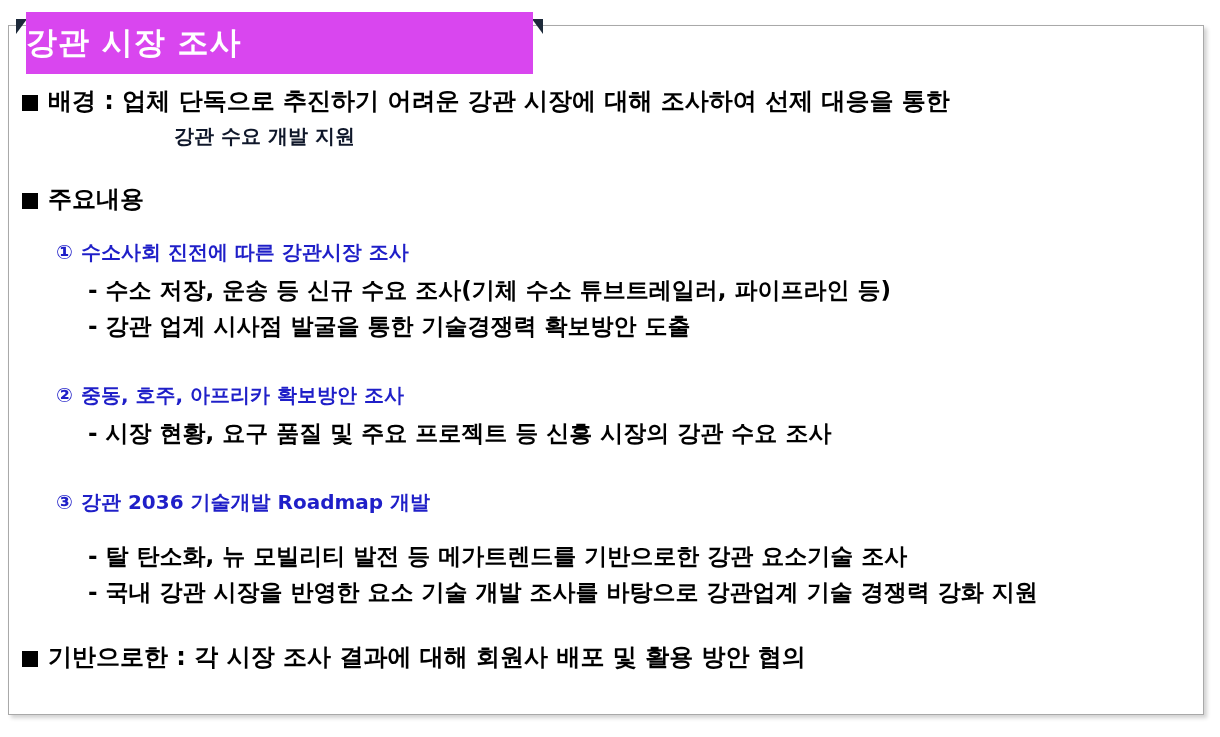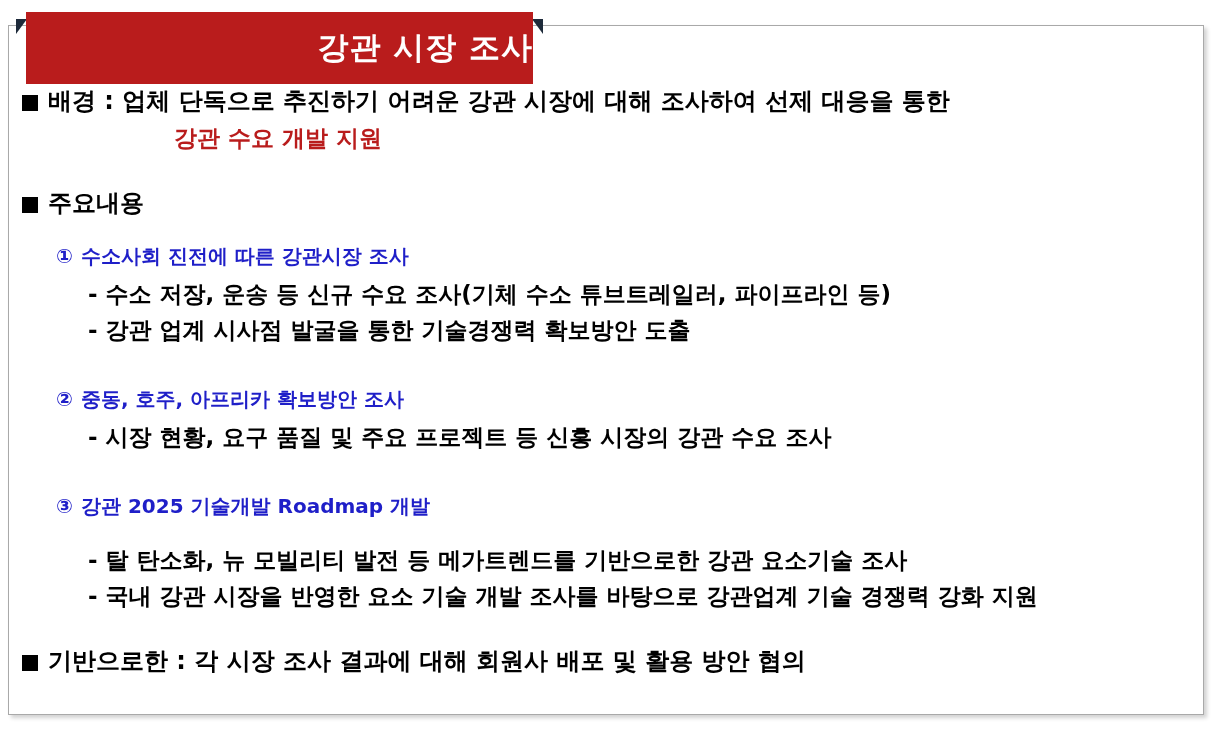--- a/index.html
+++ b/index.html
@@ -53,25 +53,25 @@
     right: 0px;
     top: 7px;
     border-width: 0 11px 15px 0;
     border-color: transparent #1d2a3a transparent transparent;
   }
   #title-banner .ribbon-body {
     position: absolute;
     left: 10px;
     top: 0;
     right: 10px;
-    height: 72px;
-    background: #b91c1c;
+    height: 62px;
+    background: #d946ef;
     display: flex;
     align-items: center;
-    justify-content: flex-end;
+    justify-content: flex-start;
   }
   #title-text {
     color: #ffffff;
     font-size: 31px;
     font-weight: bold;
     letter-spacing: 1px;
     white-space: nowrap;
   }
 
   
@@ -94,23 +94,23 @@
     display: inline-block;
     width: 16px;
     height: 16px;
     background: #000000;
     margin-right: 10px;
     margin-top: 9px;
     flex: 0 0 auto;
   }
   .sq-text { display: block; }
   .cont-line {
-    font-size: 23px;
-    font-weight: bold;
-    color: #b91c1c;
+    font-size: 20px;
+    font-weight: bold;
+    color: #0f172a;
     white-space: nowrap;
   }
 
   .num-head {
     font-size: 20px;
     font-weight: bold;
     color: #1f1fc8;
     white-space: nowrap;
     display: flex;
     align-items: baseline;
@@ -180,21 +180,21 @@
         <span>중동, 호주, 아프리카 확보방안 조사</span>
       </div>
       <div class="dash-line" style="margin-left:32px;margin-top:9px;">- 시장 현황, 요구 품질 및 주요 프로젝트 등 신흥 시장의 강관 수요 조사</div>
     </div>
 
     <div class="gap-xl"></div>
 
     <div style="margin-left:34px;">
       <div class="num-head">
         <span class="num-circle">③</span>
-        <span>강관 2025 기술개발 Roadmap 개발</span>
+        <span>강관 2036 기술개발 Roadmap 개발</span>
       </div>
       <div class="dash-line" style="margin-left:32px;margin-top:25px;">- 탈 탄소화, 뉴 모빌리티 발전 등 메가트렌드를 기반으로한 강관 요소기술 조사</div>
       <div class="dash-line" style="margin-left:32px;margin-top:5px;">- 국내 강관 시장을 반영한 요소 기술 개발 조사를 바탕으로 강관업계 기술 경쟁력 강화 지원</div>
     </div>
 
     <div class="gap-l"></div>
 
     <div class="sq-row">
       <span class="sq-bullet"></span>
       <span class="sq-text">기반으로한 : 각 시장 조사 결과에 대해 회원사 배포 및 활용 방안 협의</span>

